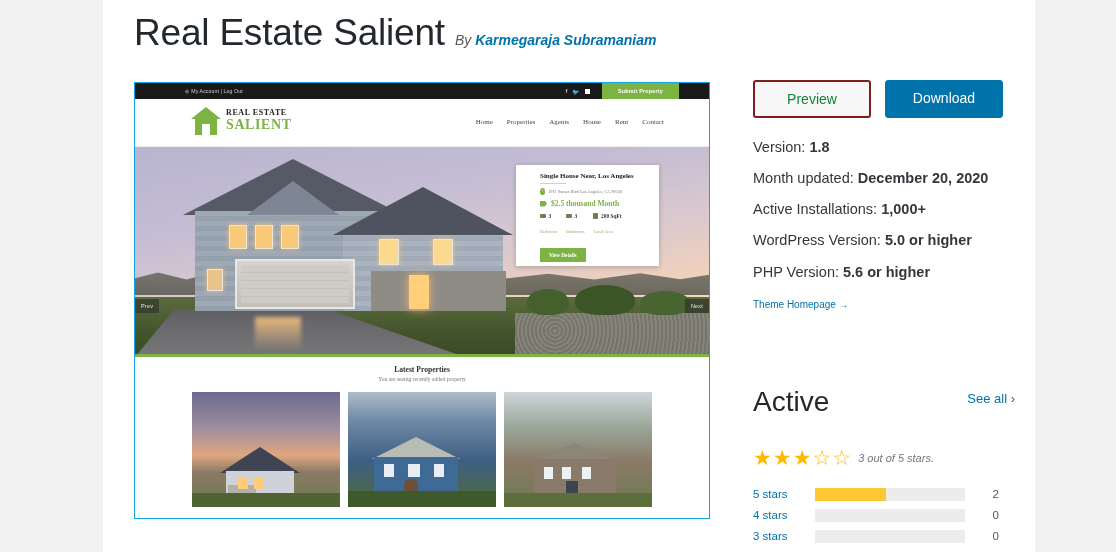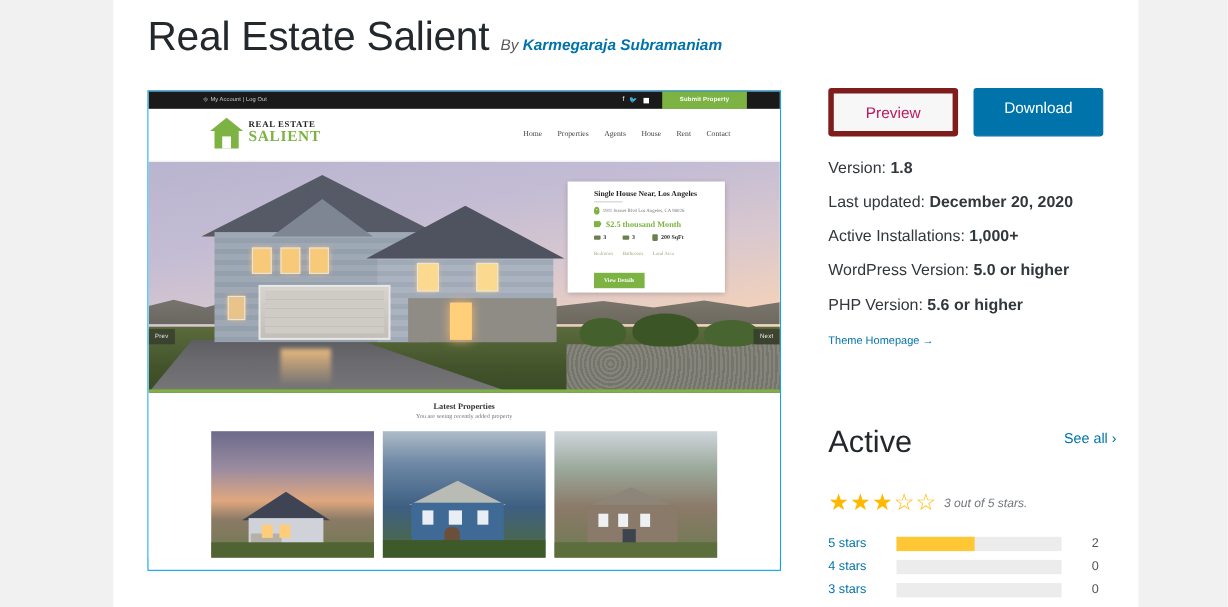--- a/index.html
+++ b/index.html
@@ -243,21 +243,21 @@
   .t3 .garA{left:62px;bottom:10px;width:12px;height:16px;background:#3c4450;}
   .t3 .grass{left:0;bottom:0;width:100%;height:14px;background:#5b6e3c;}
 
   
   .rcol { position:absolute; left:650px; top:80px; width:262px; }
   .btns { display:flex; gap:14px; }
   .btn {
     font-size:14px; padding:9px 0; text-align:center; cursor:pointer;
     border-radius:3px; font-family:"Liberation Sans", sans-serif;
   }
-  .btn-preview { width:118px; background:#f7f7f7; border:5px solid #7f1d1d; color:#be185d; }
+  .btn-preview { width:118px; background:#f7f7f7; border:2px solid #7f1d1d; color:#15803d; }
   .btn-download { width:118px; background:#0073aa; border:1px solid #0073aa; color:#fff; }
 
   .meta { margin-top:20px; }
   .meta-row { font-size:14.5px; color:#32373c; margin-bottom:13px; line-height:1.25; }
   .meta-row strong { font-weight:bold; }
   .homepage-link { font-size:10px; color:#0073aa; text-decoration:none; }
 
   .ratings-head {
     position:absolute; left:650px; top:388px; width:262px;
     display:flex; align-items:flex-end; justify-content:space-between;
@@ -440,21 +440,21 @@
       <div class="btn btn-preview">Preview</div>
       <div class="btn btn-download">Download</div>
     </div>
 
     <div class="meta">
       <div class="meta-row">
         <span>Version:</span>
         <strong>1.8</strong>
       </div>
       <div class="meta-row">
-        <span>Last updated:</span>
+        <span>Month updated:</span>
         <strong>December 20, 2020</strong>
       </div>
       <div class="meta-row">
         <span>Active Installations:</span>
         <strong>1,000+</strong>
       </div>
       <div class="meta-row">
         <span>WordPress Version:</span>
         <strong>5.0 or higher</strong>
       </div>

